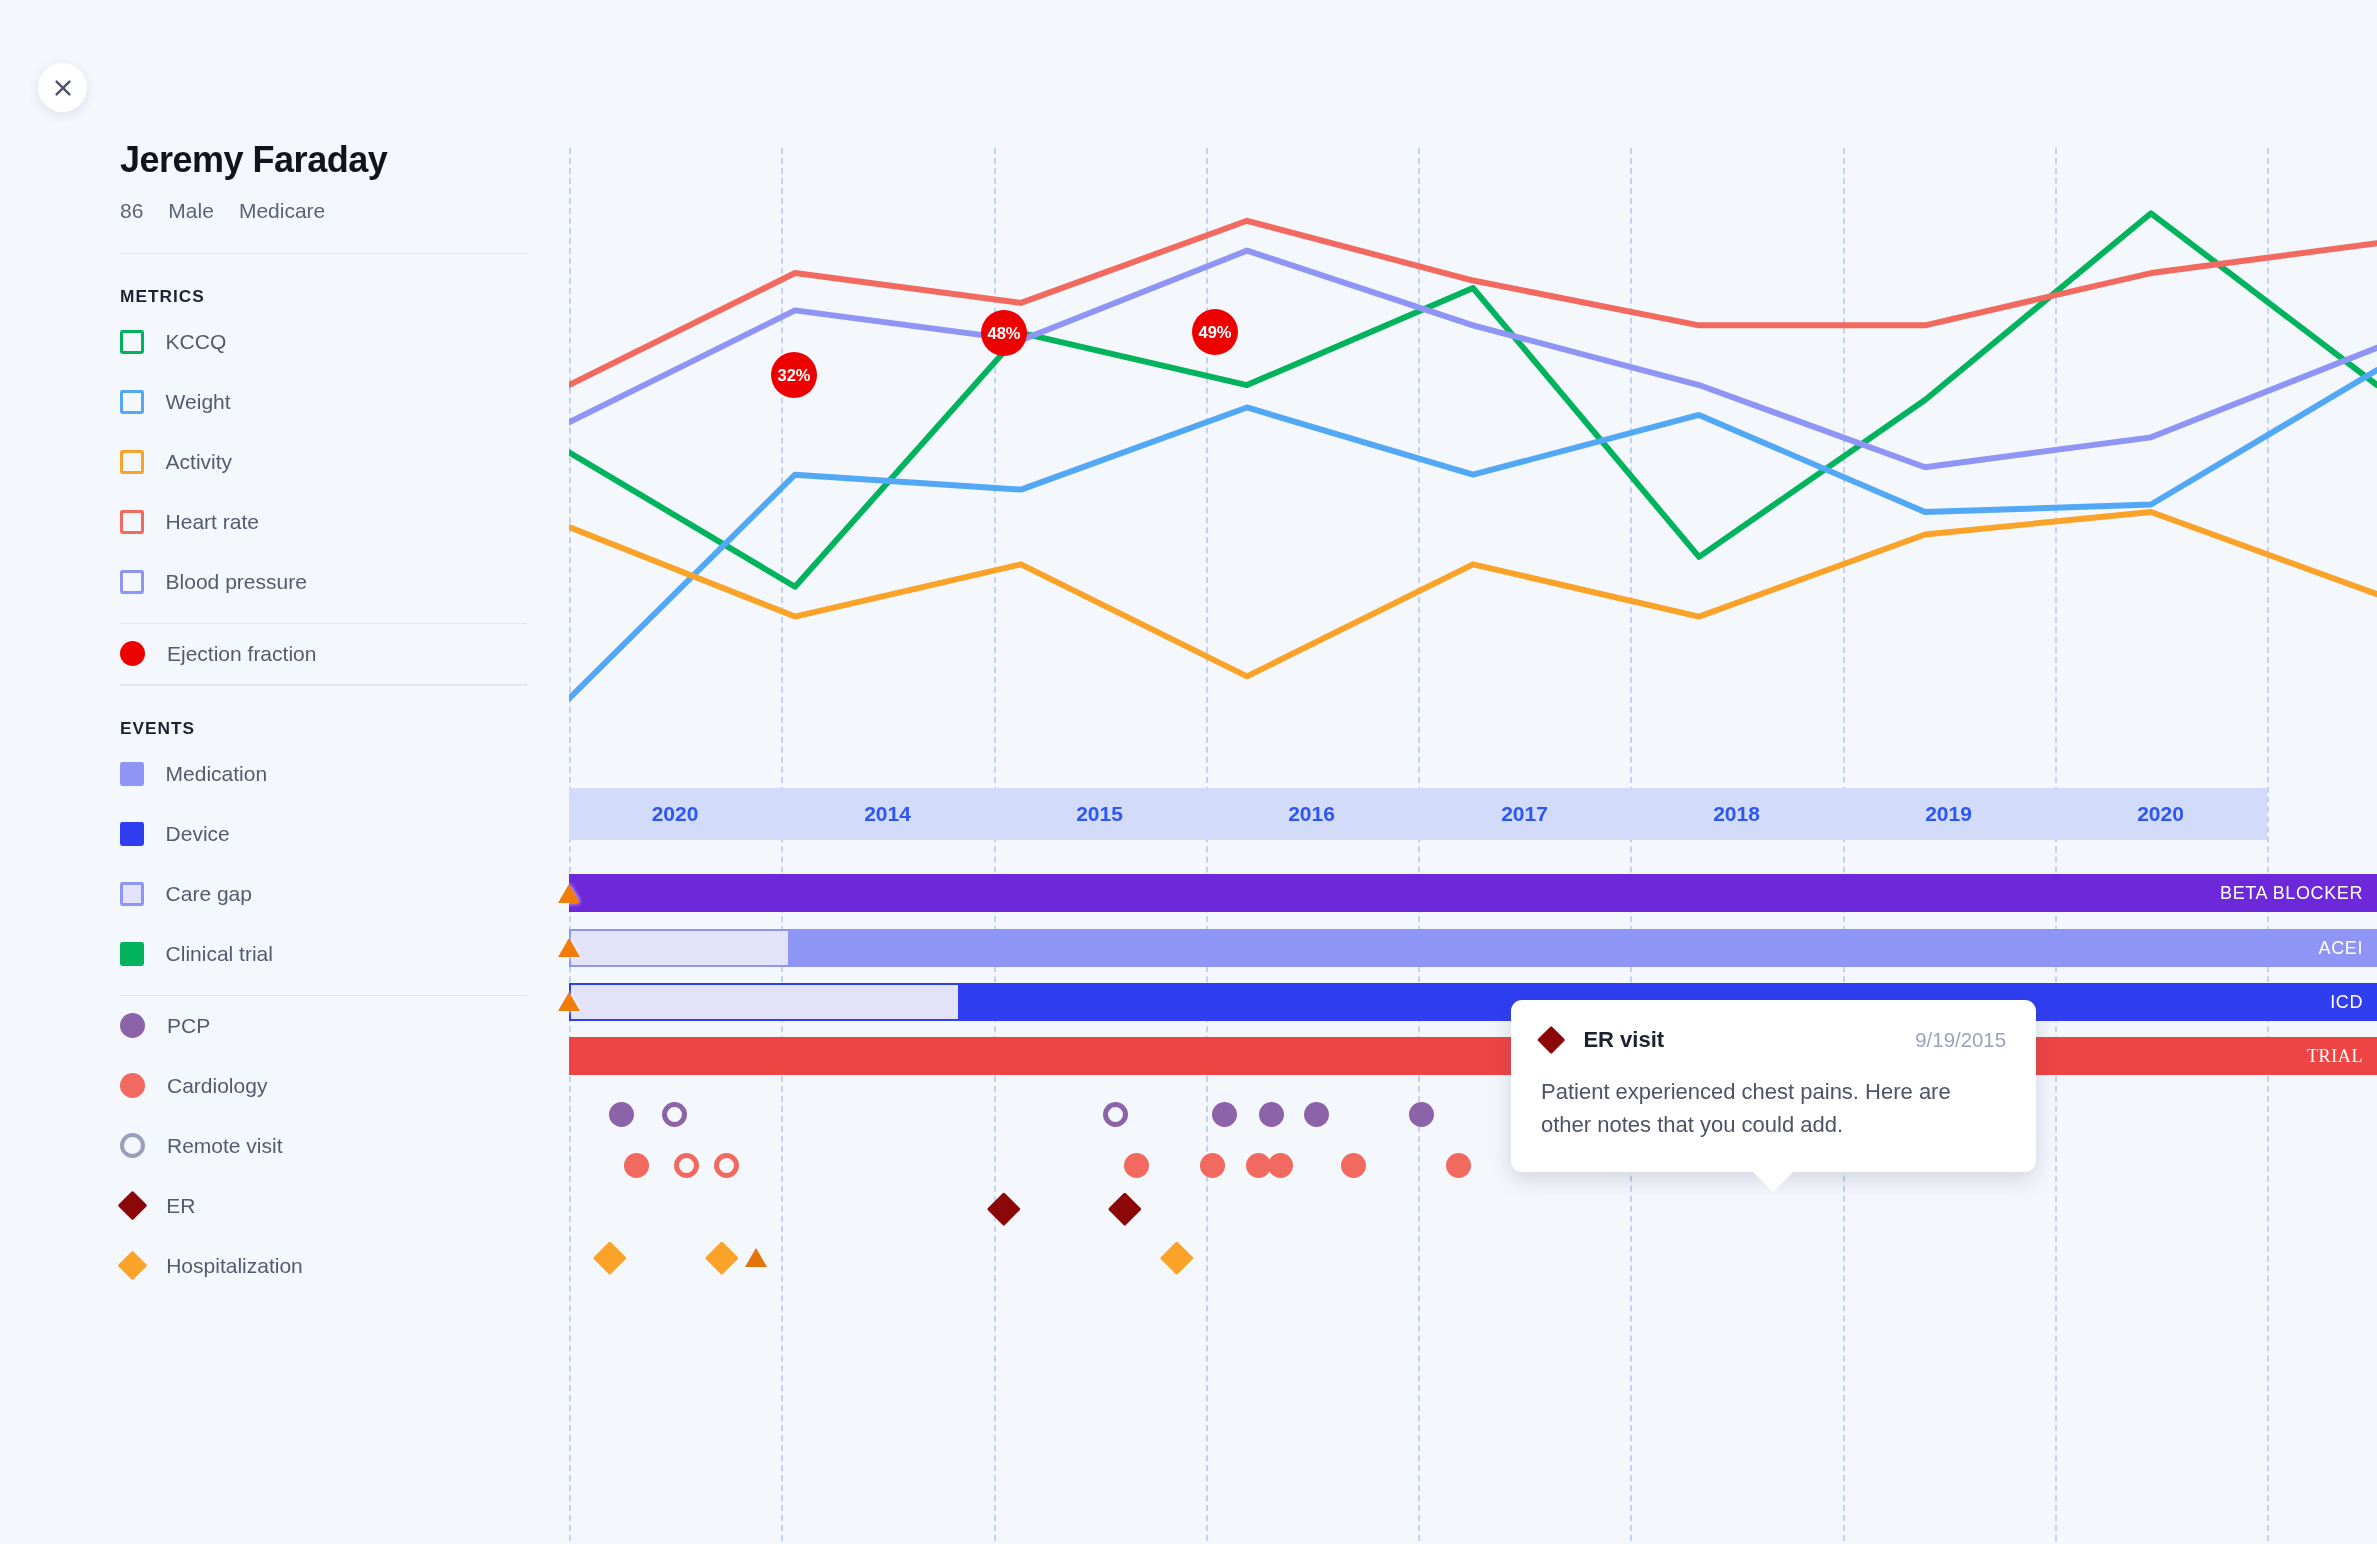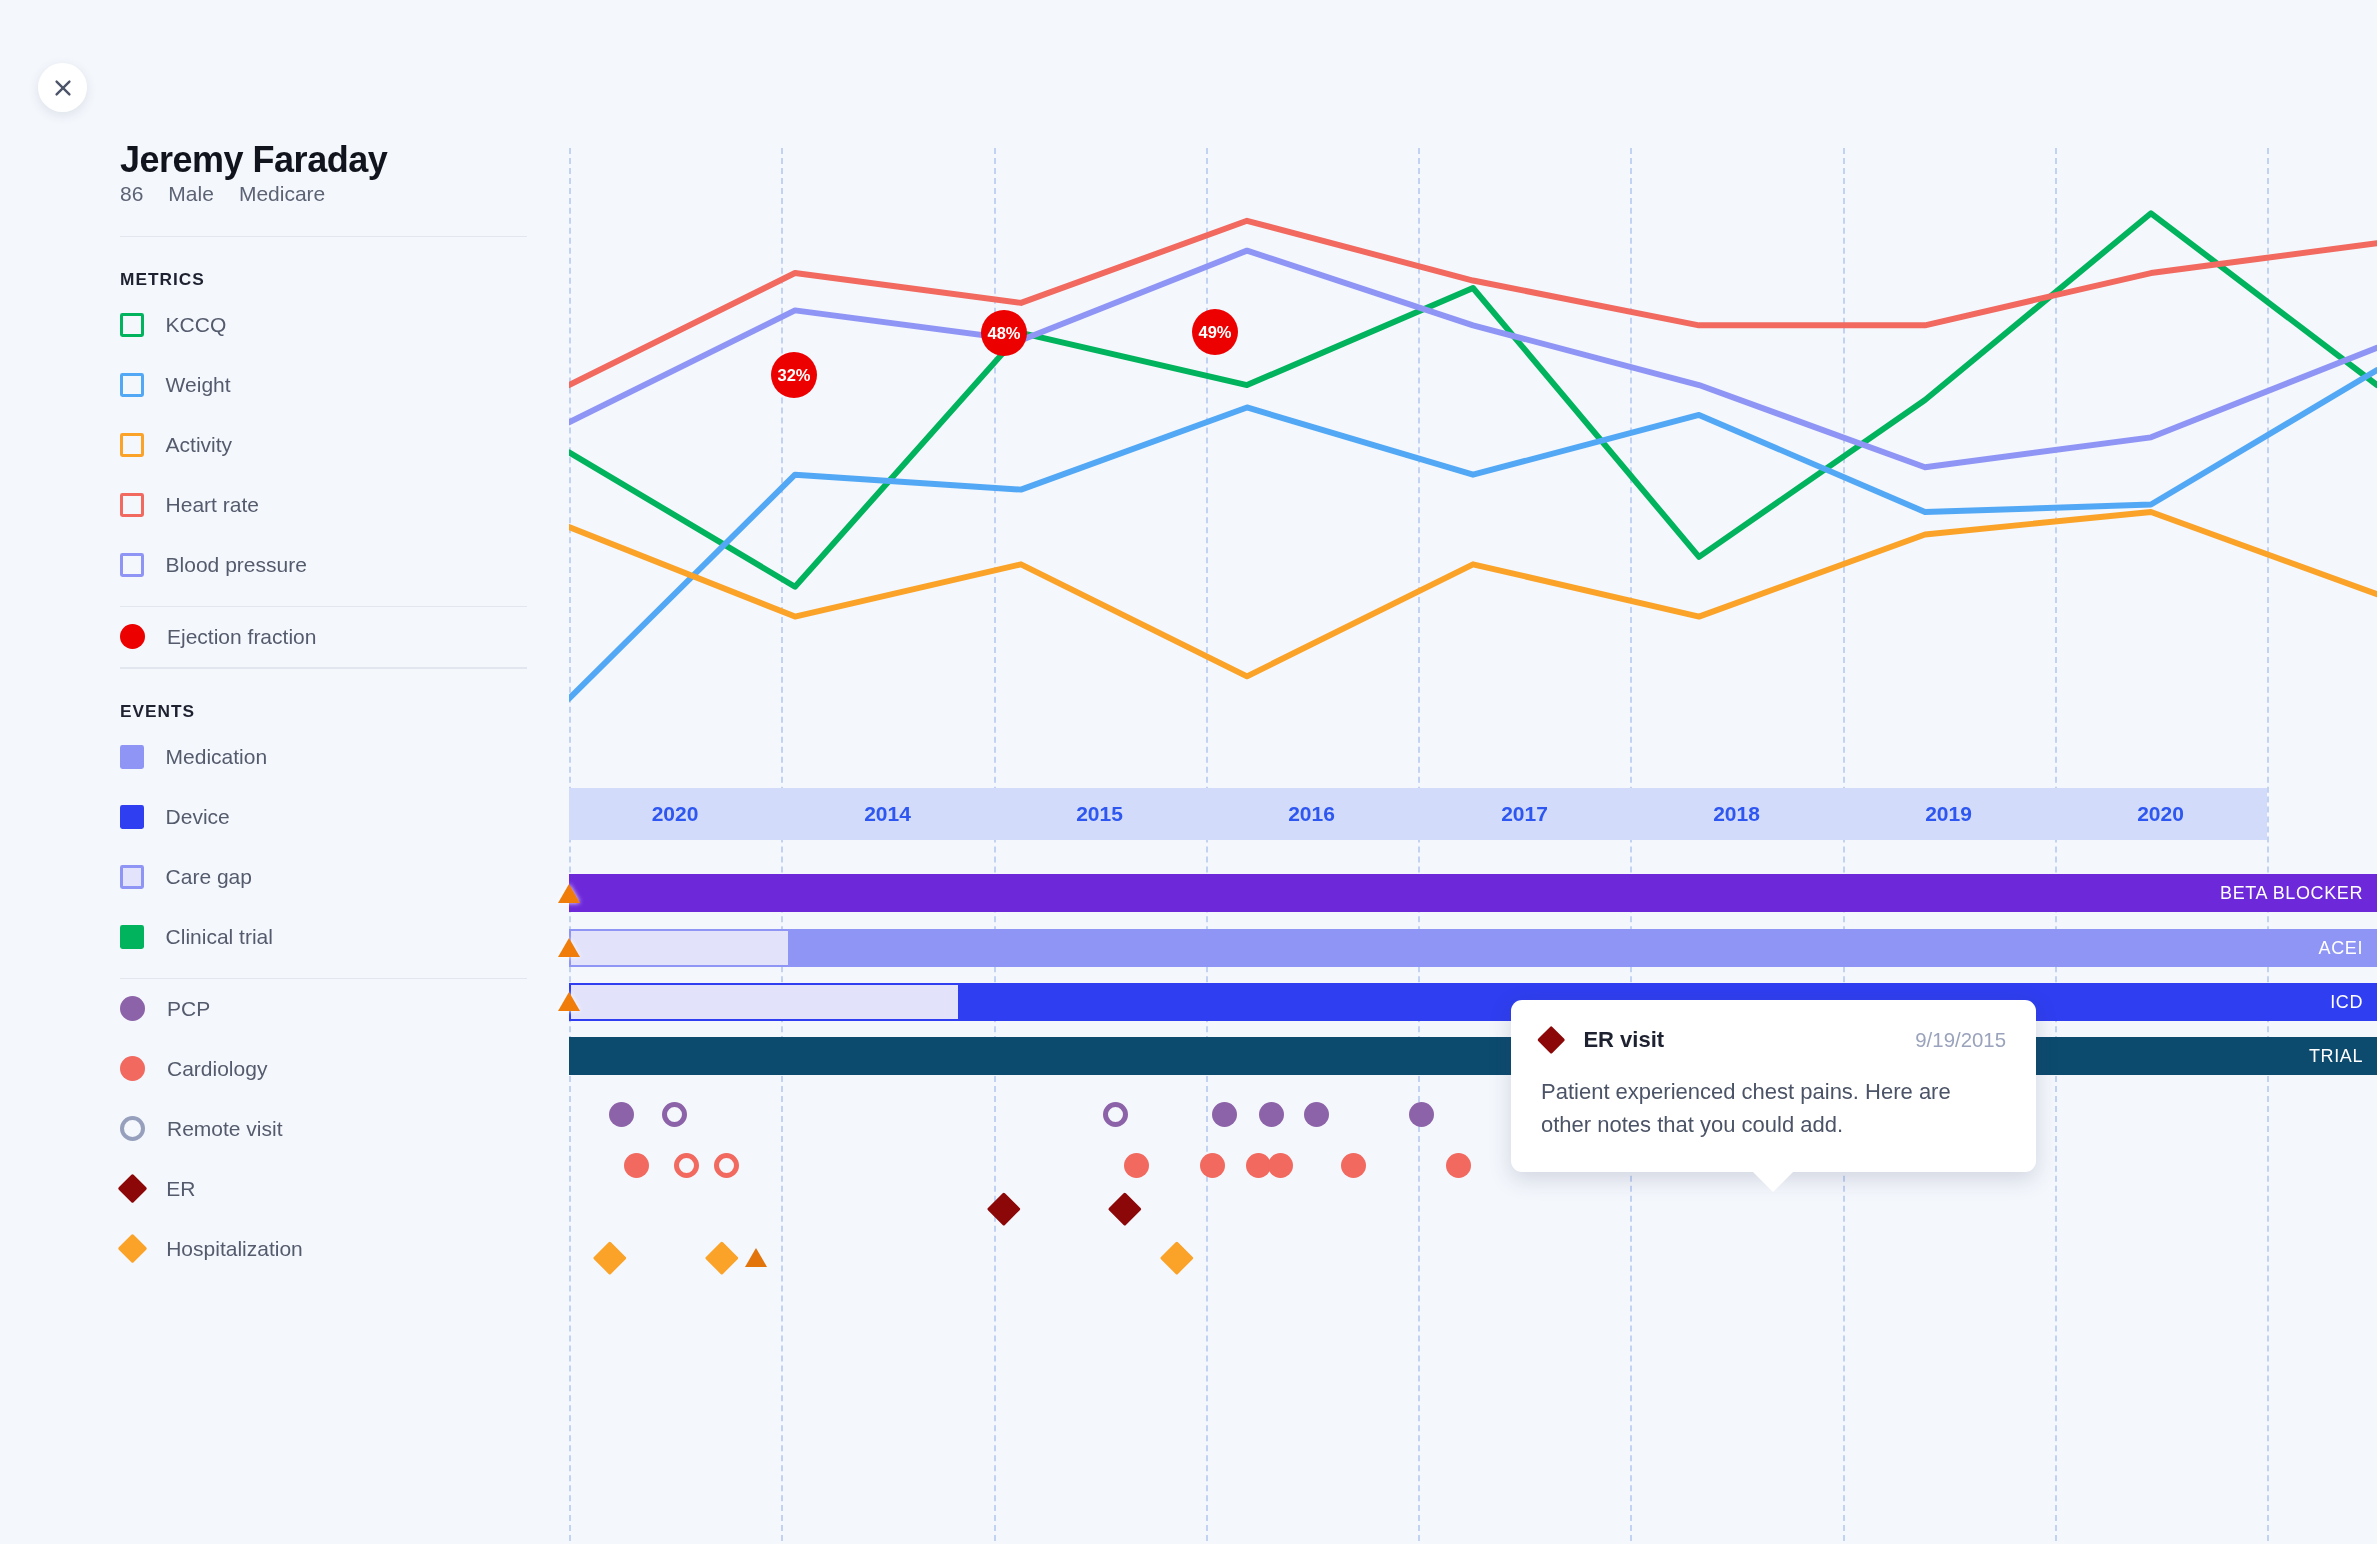--- a/index.html
+++ b/index.html
@@ -22,21 +22,21 @@
   }
   .close-btn svg { display:block; }
 
   
   .sidebar { position: absolute; left: 120px; top: 140px; width: 425px; }
   .patient-name {
     font-size: 36px; font-weight: 700; color: #12141d;
     letter-spacing: -0.5px; line-height: 1.1;
   }
   .patient-meta {
-    margin-top: 2px; font-size: 21px; color: #5c6375;
+    margin-top: 19px; font-size: 21px; color: #5c6375;
     display: flex; gap: 25px;
   }
   .divider { height: 0.8px; background: #e2e6ee; margin: 30px 0 0 0; width: 407px; }
 
   .section-title {
     font-size: 17.3px; font-weight: 700; letter-spacing: 1px;
     color: #1d2130; margin-top: 33px; margin-bottom: 4.7px;
   }
 
   .legend-row {
@@ -266,21 +266,21 @@
 
     <div id="bars-layer">
         <div class="bar" style="left: 0px; top: 874px; width: 1808px; background: #6d28d9;">BETA BLOCKER</div>
         <div class="alert-tri" style="left: -11px; top: 884px;"></div>
         <div class="bar" style="left: 0px; top: 929px; width: 1808px; background: rgb(143, 149, 245);">ACEI</div>
         <div class="caregap-box" style="left: 0px; top: 929px; width: 221px;"></div>
         <div class="alert-tri" style="left: -11px; top: 938px;"></div>
         <div class="bar" style="left: 0px; top: 983px; width: 1808px; background: rgb(47, 62, 240);">ICD</div>
         <div class="caregap-box dev" style="left: 0px; top: 983px; width: 391px;"></div>
         <div class="alert-tri" style="left: -11px; top: 992px;"></div>
-        <div class="bar" style="left: 0px; top: 1037px; width: 1808px; background: #0c4a6e;">TRIAL</div>
+        <div class="bar" style="left: 0px; top: 1037px; width: 1808px; background: #ef4444; font-family: Liberation Serif, serif;">TRIAL</div>
       </div>
     <div id="markers-layer">
         <div class="mk circle" style="width: 25px; height: 25px; left: 40px; top: 1102px; background: rgb(140, 99, 168);"></div>
         <div class="mk ringm" style="width: 25px; height: 25px; left: 93px; top: 1102px; border: 5.5px solid rgb(140, 99, 168);"></div>
         <div class="mk ringm" style="width: 25px; height: 25px; left: 534px; top: 1102px; border: 5.5px solid rgb(140, 99, 168);"></div>
         <div class="mk circle" style="width: 25px; height: 25px; left: 643px; top: 1102px; background: rgb(140, 99, 168);"></div>
         <div class="mk circle" style="width: 25px; height: 25px; left: 690px; top: 1102px; background: rgb(140, 99, 168);"></div>
         <div class="mk circle" style="width: 25px; height: 25px; left: 735px; top: 1102px; background: rgb(140, 99, 168);"></div>
         <div class="mk circle" style="width: 25px; height: 25px; left: 840px; top: 1102px; background: rgb(140, 99, 168);"></div>
         <div class="mk circle" style="width: 25px; height: 25px; left: 55px; top: 1153px; background: rgb(241, 105, 95);"></div>

